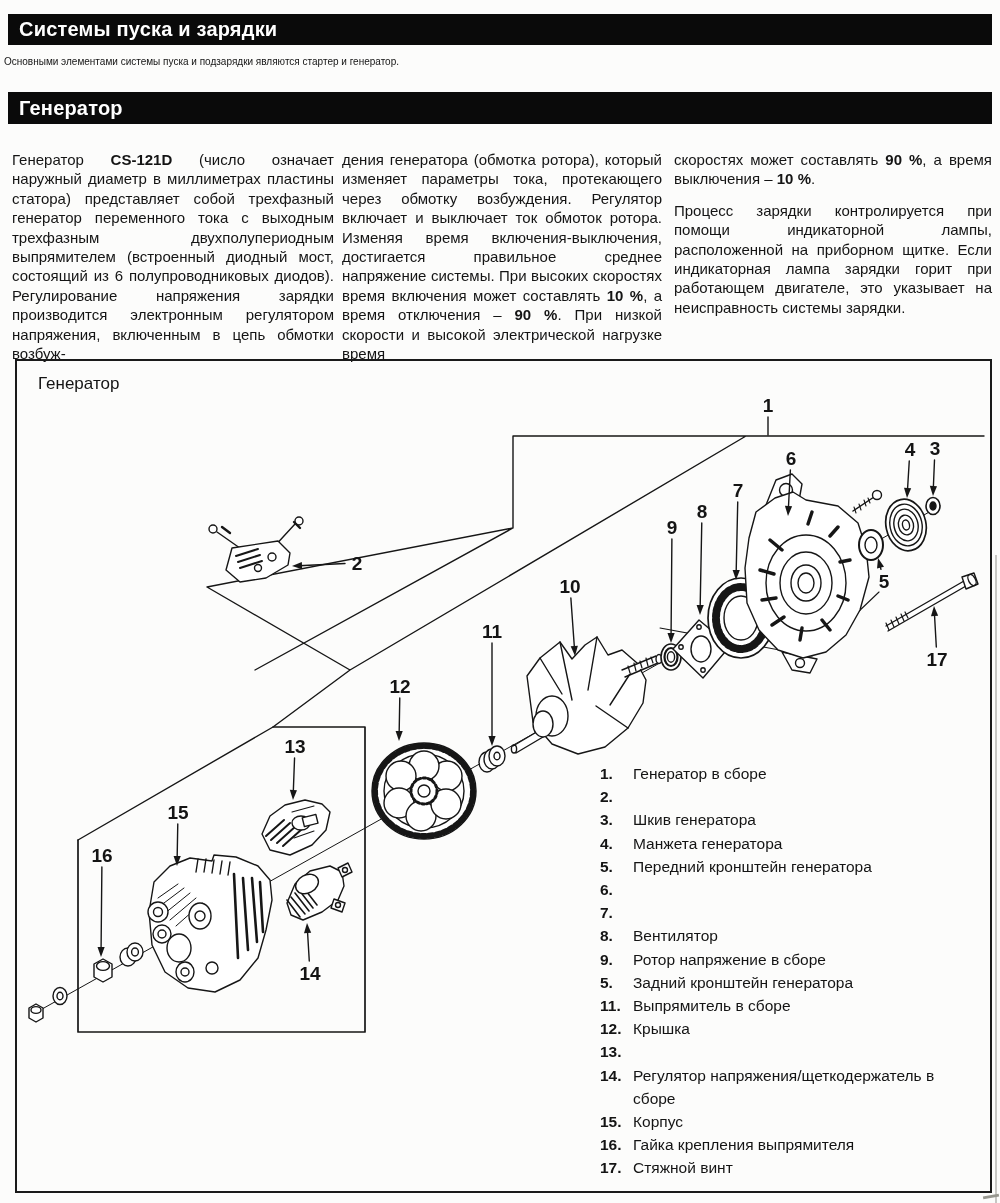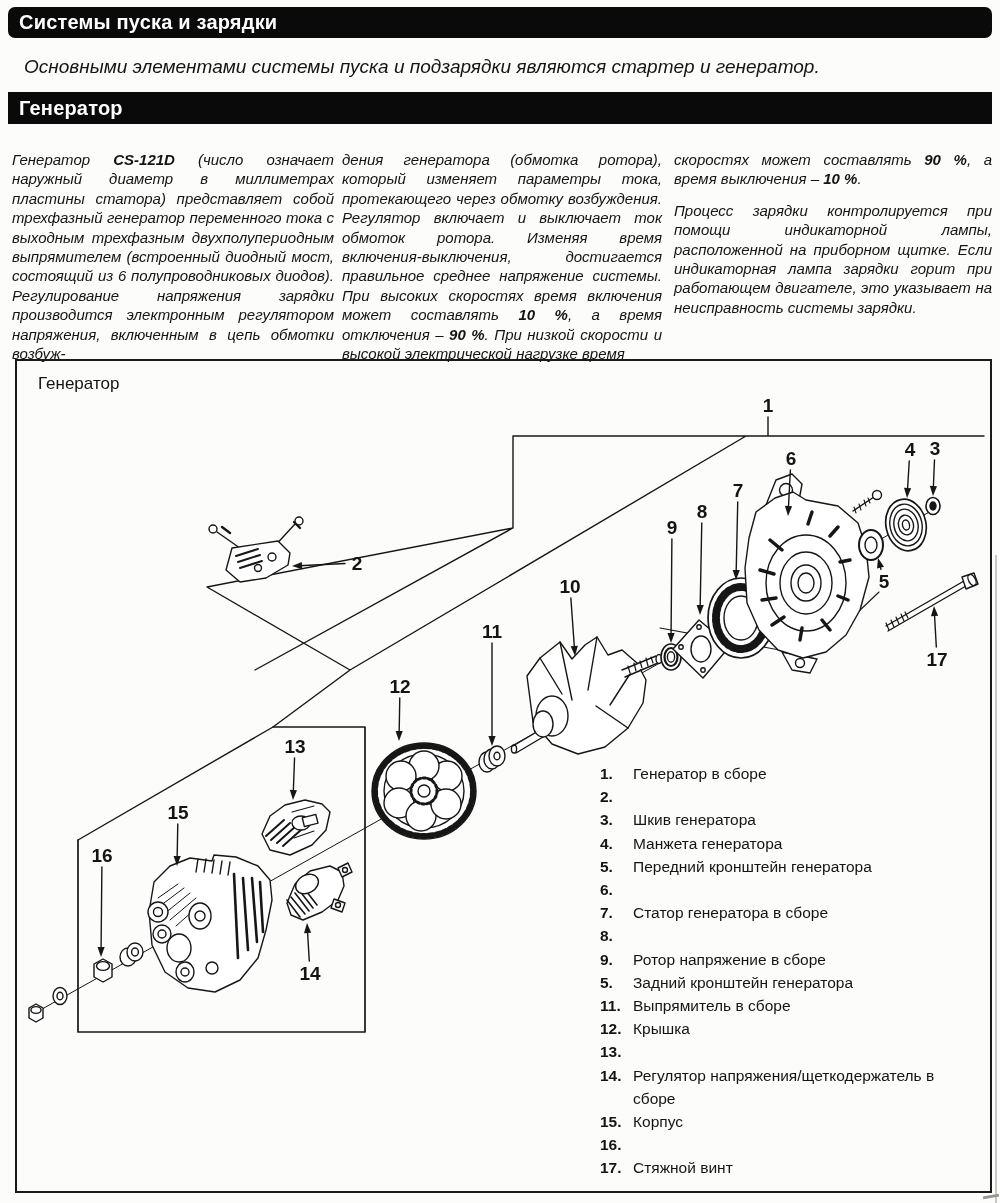--- a/index.html
+++ b/index.html
@@ -1,28 +1,28 @@
 <!DOCTYPE html>
 <html><head>
 <meta charset="utf-8">
 <style>
   html,body{margin:0;padding:0;background:#d8d8d4;}
   .page{position:relative;width:1000px;height:1203px;margin:0 auto;background:#fcfcfb;
         font-family:"Liberation Sans",sans-serif;color:#141414;overflow:hidden;}
   .bar{position:absolute;left:8px;width:984px;height:31px;background:#0a0a0a;color:#fff;
        font-weight:700;font-size:20px;line-height:31px;padding-left:11px;box-sizing:border-box;
        letter-spacing:.2px;}
-  #bar-main{top:7px;border-radius:7px;}
+  #bar-main{top:14px;}
   #bar-sub{top:92px;height:32px;line-height:32px;}
-  .intro{position:absolute;left:24px;top:56px;width:960px;font-size:19px;font-style:italic;}
+  .intro{position:absolute;left:4px;top:56px;width:960px;font-size:10px;}
   .col{position:absolute;top:150px;font-size:15px;line-height:19.4px;text-align:justify;}
   #col-1{left:12px;width:322px;}
   #col-2{left:342px;width:320px;}
   #col-3{left:674px;width:318px;}
-  .col p{margin:0 0 12px 0;font-style:italic;}
+  .col p{margin:0 0 12px 0;}
   .col b{font-weight:700;}
   .figure{position:absolute;left:15px;top:359px;width:977px;height:834px;
           border:2px solid #1a1a1a;box-sizing:border-box;}
   .fig-title{position:absolute;left:21px;top:13px;font-size:17px;}
   svg.draw{position:absolute;left:0;top:0;width:973px;height:830px;}
   .parts{position:absolute;left:583px;top:401px;width:396px;font-size:15.5px;}
   .part-row{display:flex;line-height:23.2px;}
   .part-num{flex:0 0 33px;font-weight:700;}
   .part-txt{flex:0 1 330px;max-width:330px;}
   .scan-right{position:absolute;right:3px;top:555px;width:2px;height:648px;background:#c7c7c4;}
@@ -335,24 +335,24 @@
         </div>
         <div class="part-row">
           <span class="part-num">5.</span>
           <span class="part-txt">Передний кронштейн генератора</span>
         </div>
         <div class="part-row">
           <span class="part-num">6.</span>
         </div>
         <div class="part-row">
           <span class="part-num">7.</span>
-          <span class="part-txt">Статор генератора в сборе</span>
         </div>
         <div class="part-row">
           <span class="part-num">8.</span>
+          <span class="part-txt">Вентилятор</span>
         </div>
         <div class="part-row">
           <span class="part-num">9.</span>
           <span class="part-txt">Ротор напряжение в сборе</span>
         </div>
         <div class="part-row">
           <span class="part-num">5.</span>
           <span class="part-txt">Задний кронштейн генератора</span>
         </div>
         <div class="part-row">
@@ -369,20 +369,21 @@
         <div class="part-row">
           <span class="part-num">14.</span>
           <span class="part-txt">Регулятор напряжения/щеткодержа­тель в сборе</span>
         </div>
         <div class="part-row">
           <span class="part-num">15.</span>
           <span class="part-txt">Корпус</span>
         </div>
         <div class="part-row">
           <span class="part-num">16.</span>
+          <span class="part-txt">Гайка крепления выпрямителя</span>
         </div>
         <div class="part-row">
           <span class="part-num">17.</span>
           <span class="part-txt">Стяжной винт</span>
         </div>
       </div>
   </div>
 
   <div class="scan-right"></div>
   <div class="scan-corner"></div>

